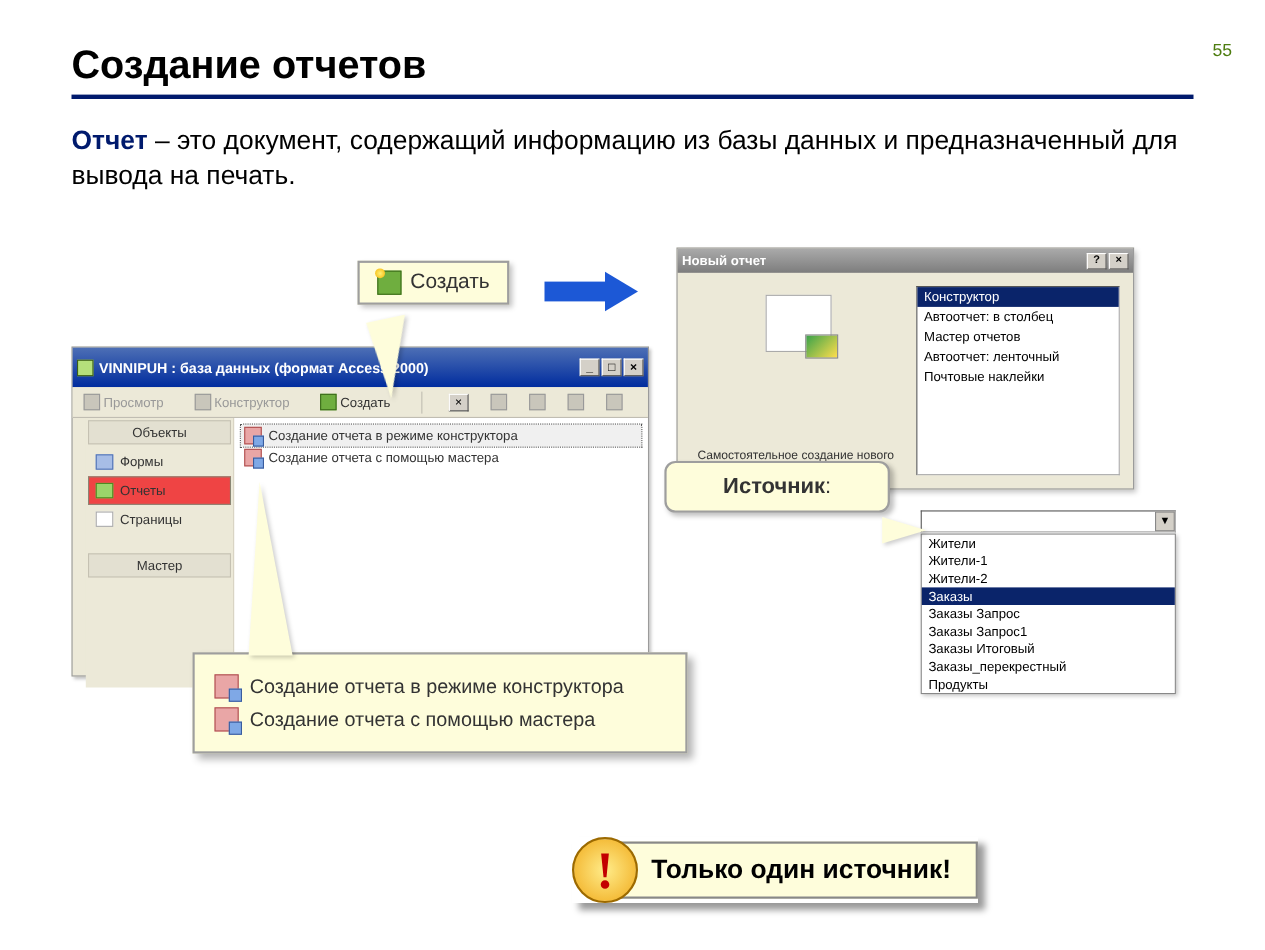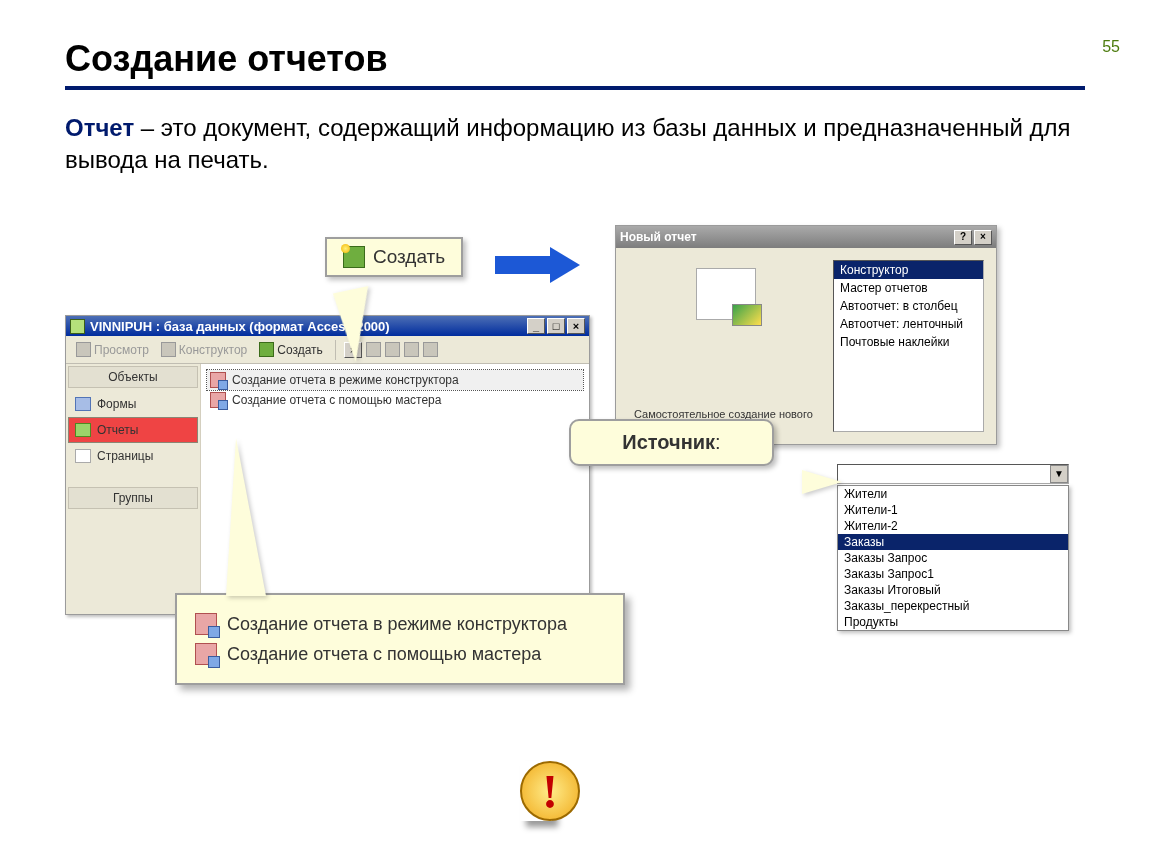--- a/index.html
+++ b/index.html
@@ -18,40 +18,40 @@
   .definition .term { color: #001a6d; font-weight: bold; }
 
   
   .dbwin {
     position: absolute; left: 65px; top: 315px;
     width: 525px; height: 300px;
     border: 1px solid #9b9b9b; background: #ece9d8;
     box-shadow: 2px 2px 3px rgba(0,0,0,.25);
   }
   .titlebar {
-    height: 20px; background: linear-gradient(#4d6fb5,#002c9e);
+    height: 36px; background: linear-gradient(#4d6fb5,#002c9e);
     color: #fff; font-size: 13px; font-weight: bold;
     display: flex; align-items: center; padding: 0 4px;
     justify-content: space-between;
   }
   .titlebar .left { display: flex; align-items: center; gap: 5px; }
   .titlebar .ico { width: 15px; height: 15px; background:#b5e07b; border:1px solid #3c5f17; }
   .winbtns { display: flex; gap: 2px; }
   .winbtn { width: 18px; height: 16px; background:#d4d0c8; border:1px solid #fff; border-right-color:#555; border-bottom-color:#555; font-size:11px; text-align:center; line-height:14px; color:#000;}
   .toolbar {
     height: 28px; background:#ece9d8; border-bottom:1px solid #c0bdb2;
-    display:flex; align-items:center; gap:4px; padding:0 6px;
+    display:flex; align-items:center; gap:20px; padding:0 6px;
     font-size:12px; color:#999;
   }
   .toolbar .tbtn { display:flex; align-items:center; gap:3px; padding:2px 4px; }
   .toolbar .tbtn.on { color:#333; }
   .tico { width:15px; height:15px; background:#c9c6bb; border:1px solid #999; display:inline-block; }
   .tsep { width:1px; height:20px; background:#c0bdb2; margin:0 4px; }
 
-  .dbbody { display:flex; height: calc(100% - 53px); }
+  .dbbody { display:flex; height: calc(100% - 53px); padding-left: 12px; }
   .sidebar {
     width: 135px; background:#ece9d8; border-right:1px solid #d4cfbf;
     padding:2px;
   }
   .sidehdr {
     background:#e3e0d1; border:1px solid #c5c1b2; text-align:center;
     font-size:12px; padding:3px; margin-bottom:3px; color:#333;
   }
   .sideitem {
     display:flex; align-items:center; gap:6px; padding:5px 6px;
@@ -88,21 +88,21 @@
     z-index:2;
   }
 
   
   .bigarrow { position:absolute; left:495px; top:247px; width:90px; height:36px; }
   .bigarrow .shaft { position:absolute; left:0; top:9px; width:55px; height:18px; background:#1c58d6; }
   .bigarrow .head { position:absolute; left:55px; top:0; width:0; height:0; border-left:30px solid #1c58d6; border-top:18px solid transparent; border-bottom:18px solid transparent; }
 
   
   .dlg {
-    position:absolute; left:615px; top:225px; width:382px; height:220px;
+    position:absolute; left:615px; top:225px; width:416px; height:220px;
     background:#ece9d8; border:1px solid #9b9b9b;
     box-shadow: 3px 3px 5px rgba(0,0,0,.25);
   }
   .dlg .titlebar2 {
     height:22px; background: linear-gradient(#aaa,#7d7d7d);
     color:#fff; font-size:12px; font-weight:bold;
     display:flex; align-items:center; justify-content:space-between; padding:0 4px;
   }
   .dlg .winbtns2 { display:flex; gap:2px; }
   .dlg .winbtns2 .winbtn { height:15px; font-size:10px; line-height:12px; }
@@ -127,21 +127,21 @@
     background:#fff; border:1px solid #888; font-size:12px;
     box-shadow: 2px 2px 4px rgba(0,0,0,.25);
   }
   .tablist .opt { padding:1px 6px; }
   .tablist .opt.sel { background:#0a246a; color:#fff; }
   .tabcombo { position:absolute; left:837px; top:464px; width:232px; height:20px; background:#fff; border:1px inset #aaa; }
   .tabcombo .btn { position:absolute; right:0; top:0; width:18px; height:18px; background:#d4d0c8; border:1px solid #888; text-align:center; font-size:10px; line-height:16px;}
 
   
   .src-callout {
-    position:absolute; left:569px; top:419px;
+    position:absolute; left:604px; top:419px;
     width:205px; background:#fefddb; border:2px solid #9e9e9e;
     padding:10px 14px; text-align:center; font-size:20px; color:#333;
     border-radius:10px;
     box-shadow: 3px 3px 5px rgba(0,0,0,.25);
   }
   .src-callout b { font-weight:bold; }
   .src-tail {
     position:absolute; left:802px; top:470px; width:0; height:0;
     border-top:12px solid transparent; border-bottom:12px solid transparent;
     border-left: 40px solid #fefddb;
@@ -239,21 +239,21 @@
             <span>Формы</span>
           </div>
         <div class="sideitem selected">
             <span class="sideico green"></span>
             <span>Отчеты</span>
           </div>
         <div class="sideitem">
             <span class="sideico pg"></span>
             <span>Страницы</span>
           </div>
-        <div class="sidehdr sidehdr2">Группы</div>
+        <div class="sidehdr sidehdr2">Мастер</div>
       </div>
       <div class="listpane">
         <div class="listitem selected">
             <span class="listico"></span>
             <span>Создание отчета в режиме конструктора</span>
           </div>
         <div class="listitem">
             <span class="listico"></span>
             <span>Создание отчета с помощью мастера</span>
           </div>
@@ -280,22 +280,22 @@
         <div class="winbtn">×</div>
       </div>
     </div>
     <div class="dlgbody">
       <div class="dlgleft">
         <div class="dlgimg"></div>
         <div class="dlgdesc">Самостоятельное создание нового отчета.</div>
       </div>
       <div class="dlglist">
         <div class="opt sel">Конструктор</div>
+        <div class="opt">Автоотчет: в столбец</div>
         <div class="opt">Мастер отчетов</div>
-        <div class="opt">Автоотчет: в столбец</div>
         <div class="opt">Автоотчет: ленточный</div>
         <div class="opt">Почтовые наклейки</div>
       </div>
     </div>
   </div>
 
   <div class="tabcombo">
     <div class="btn">▼</div>
   </div>
   <div class="tablist" id="tablist">
@@ -322,14 +322,15 @@
         <span>Создание отчета в режиме конструктора</span>
       </div>
     <div class="row">
         <span class="zico"></span>
         <span>Создание отчета с помощью мастера</span>
       </div>
   </div>
 
   <div class="alertbox">
     <div class="bang">!</div>
+    <div class="bar">Только один источник!</div>
   </div>
 </div>
 
 </body></html>

